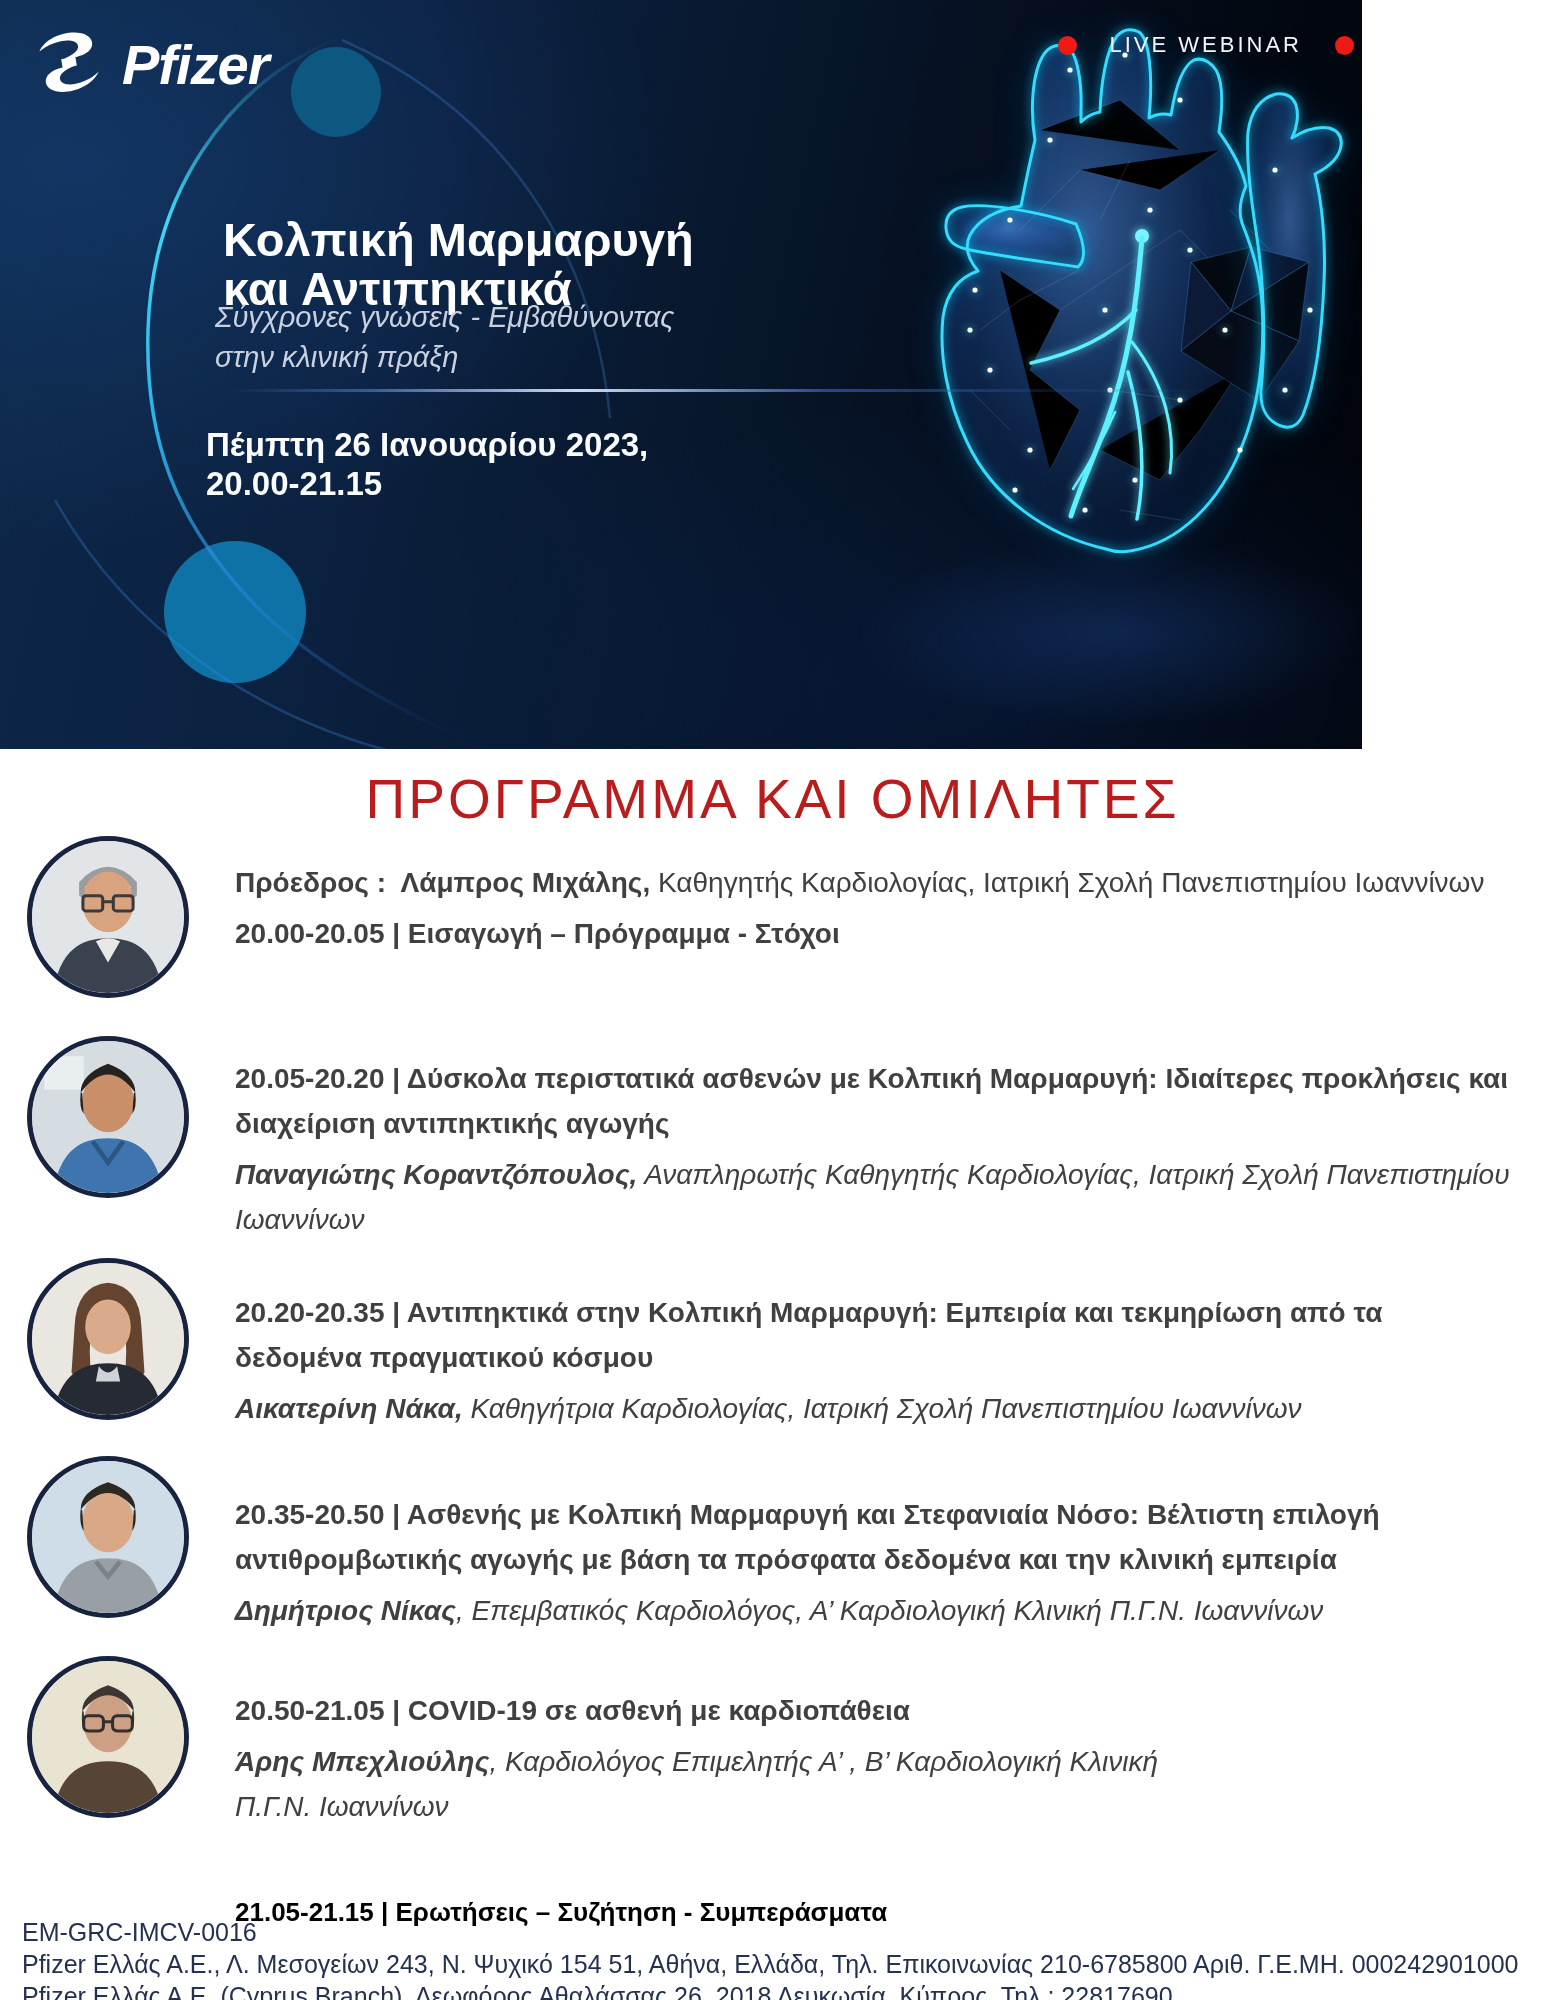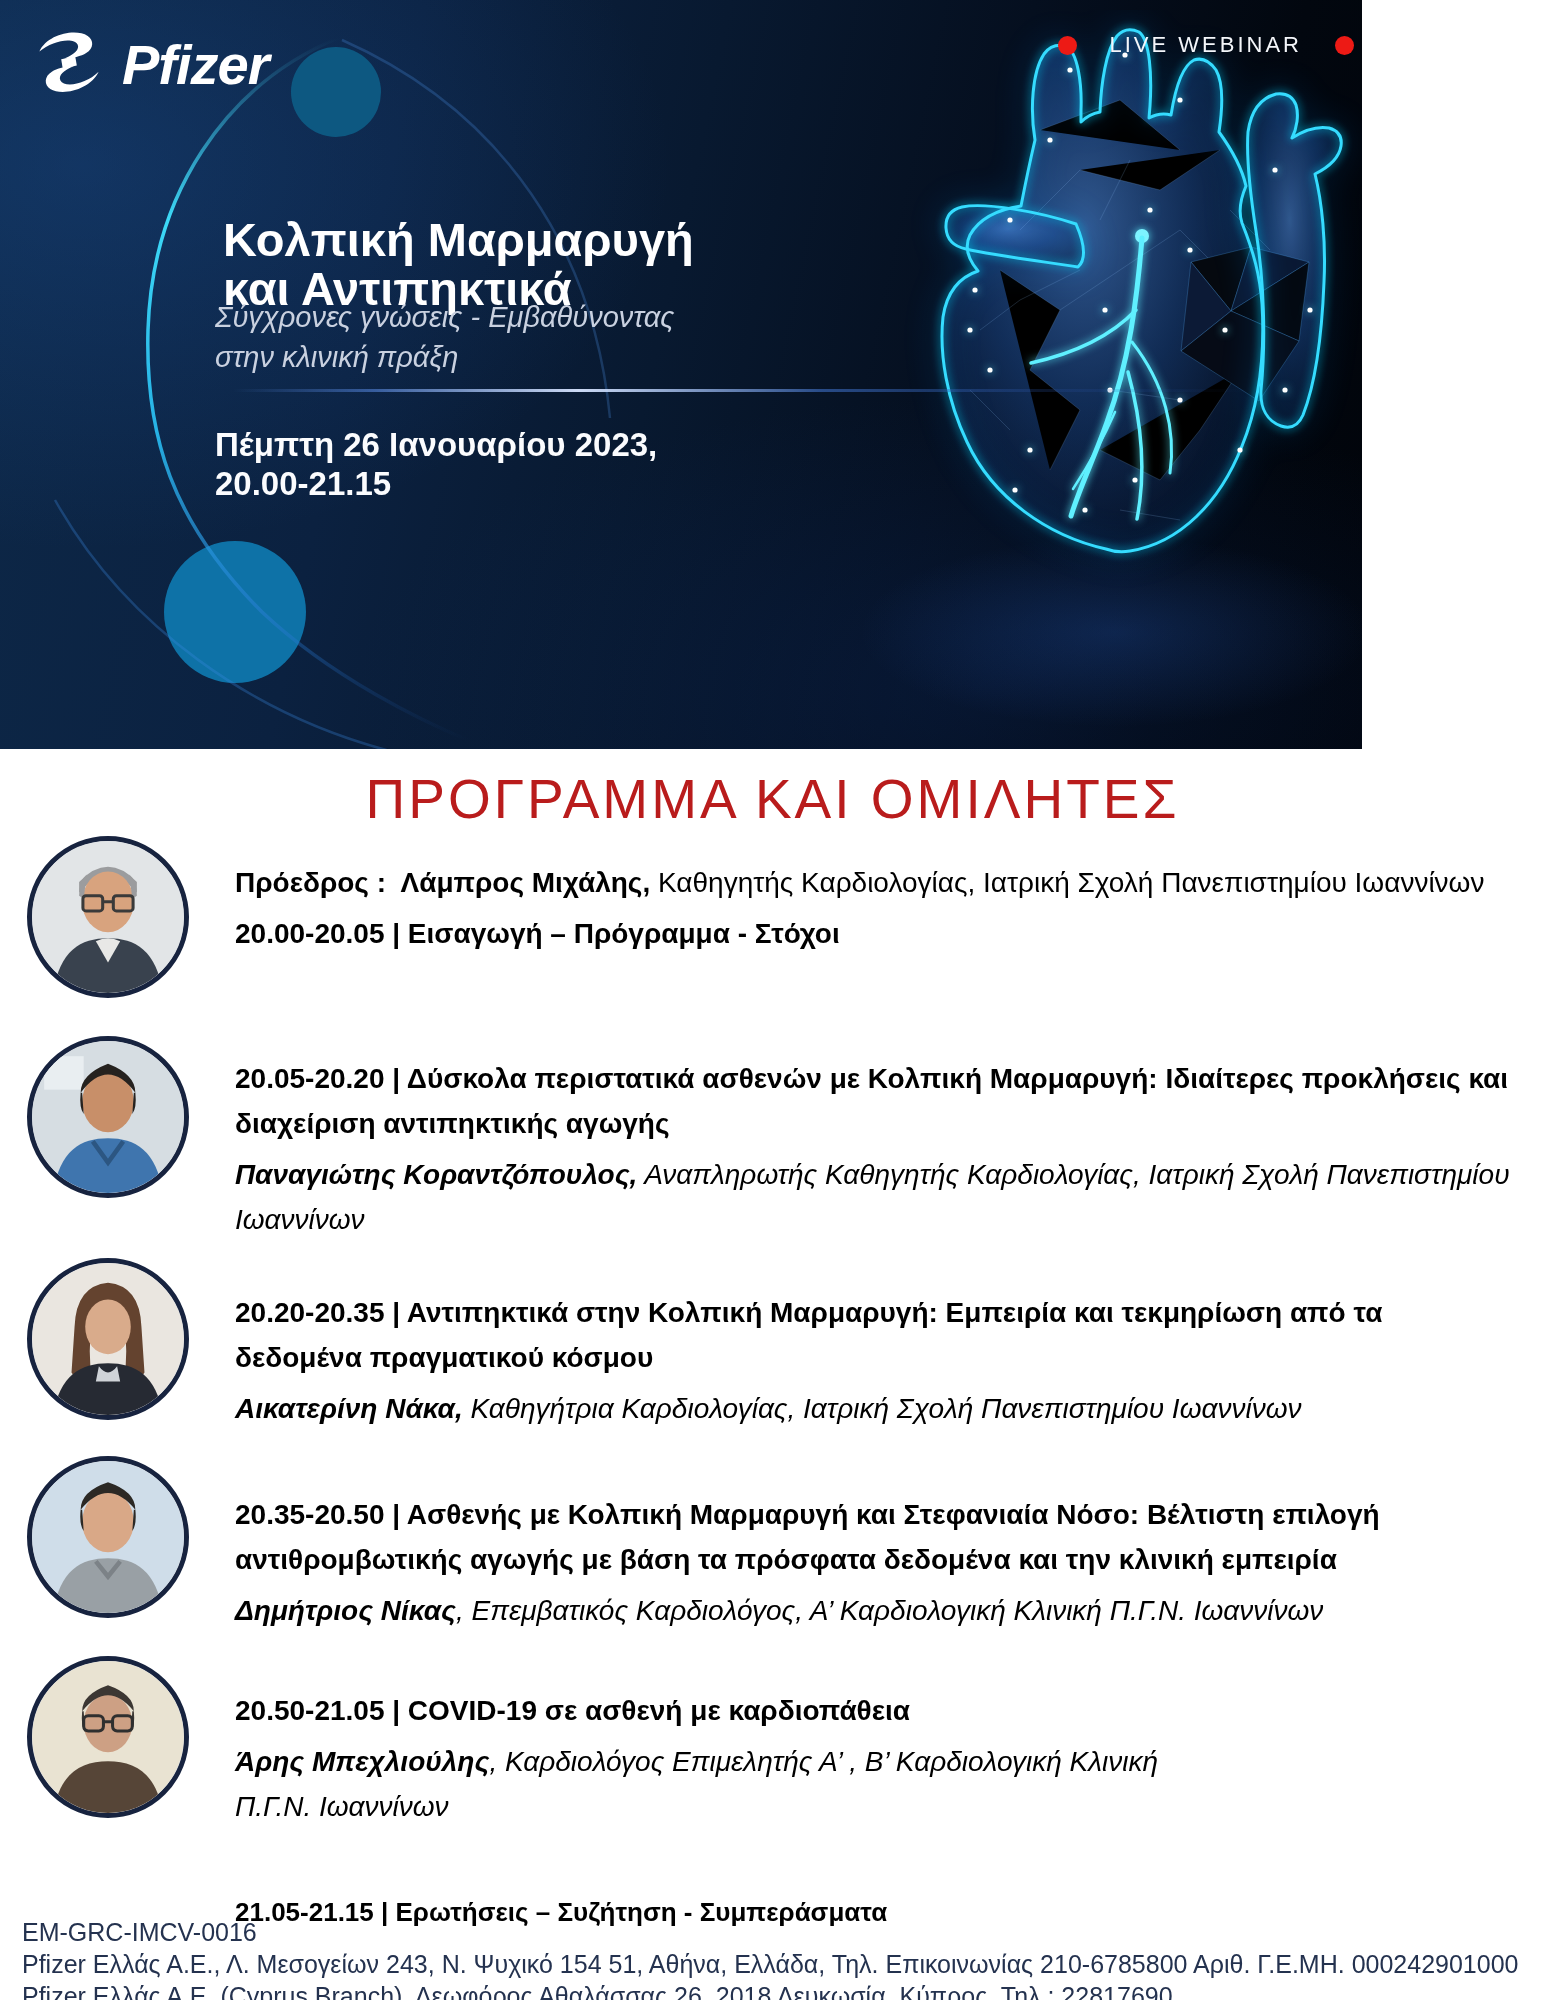--- a/index.html
+++ b/index.html
@@ -20,33 +20,33 @@
   .brand-word{color:#fff;font-size:56px;font-weight:700;letter-spacing:-1px;font-style:italic;}
   .live{position:absolute;top:32px;right:8px;display:flex;align-items:center;gap:33px;}
   .live .dot{width:19px;height:19px;border-radius:50%;background:#ed1a15;}
   .live-text{color:#f4f6fa;font-size:22px;letter-spacing:3px;font-weight:400;}
   .hero-title{position:absolute;left:214px;top:206px;margin:9px;color:#ffffff;
     font-size:47px;line-height:49px;font-weight:700;}
   .hero-subtitle{position:absolute;left:215px;top:297px;margin:0;color:#c9d1e0;
     font-size:29px;line-height:40px;font-style:italic;font-weight:400;}
   .hero-divider{position:absolute;left:233px;top:389px;width:1015px;height:3px;
     background:linear-gradient(90deg,rgba(0,0,0,0) 0%,rgba(90,140,230,.55) 14%,rgba(214,228,255,.95) 34%,rgba(62,112,200,.6) 58%,rgba(40,80,160,.25) 80%,rgba(0,0,0,0) 100%);}
-  .hero-date{position:absolute;left:215px;top:425px;margin:0;color:#fbfcfe;
+  .hero-date{position:absolute;left:206px;top:425px;margin:0;color:#fbfcfe;
     font-size:33px;line-height:39px;font-weight:700;}
   .heart{position:absolute;left:880px;top:10px;}
   .glow{filter:drop-shadow(0 0 5px rgba(0,216,255,.9)) drop-shadow(0 0 16px rgba(0,140,255,.45));}
   .glow2{filter:drop-shadow(0 0 4px rgba(90,240,255,.9));}
   
   .prog-heading{position:absolute;left:0;top:770px;width:1545px;margin:0;text-align:center;
     color:#b91c1c;font-size:55px;line-height:58px;font-weight:400;letter-spacing:3px;}
   .row{position:absolute;left:27px;width:1490px;}
   .avatar{position:absolute;left:0;top:0;width:152px;height:152px;border-radius:50%;
     border:5px solid #17233f;overflow:hidden;background:#dde0e4;}
   .avatar svg{display:block;}
-  .txt{position:absolute;left:208px;width:1275px;color:#000000;font-size:28px;line-height:45px;}
+  .txt{position:absolute;left:208px;width:1275px;color:#404040;font-size:28px;line-height:45px;}
   .txt p{margin:0;}
   .txt .para + .para{margin-top:6px;}
   .seg-b{font-weight:700;}
   .seg-i{font-style:italic;}
   .seg-bi{font-weight:700;font-style:italic;}
   .closing{position:absolute;left:235px;top:1864px;width:1275px;color:#000;
     font-size:26px;line-height:45px;}
   
   .footer{position:absolute;left:22px;top:1916px;width:1500px;color:#24324f;
     font-size:25px;line-height:32px;}

